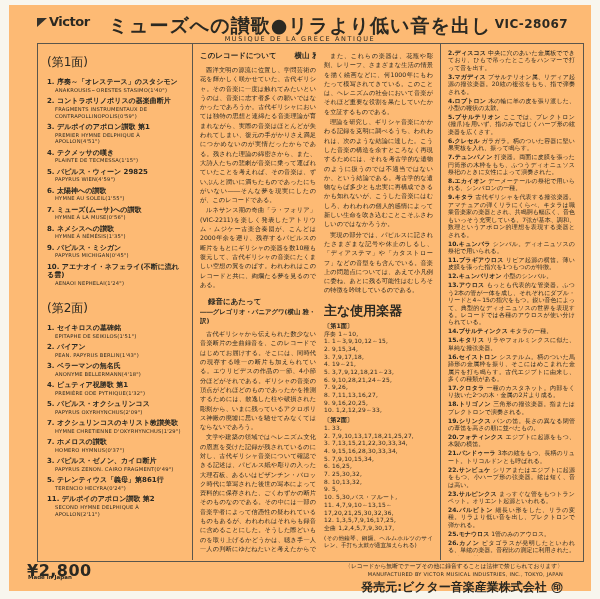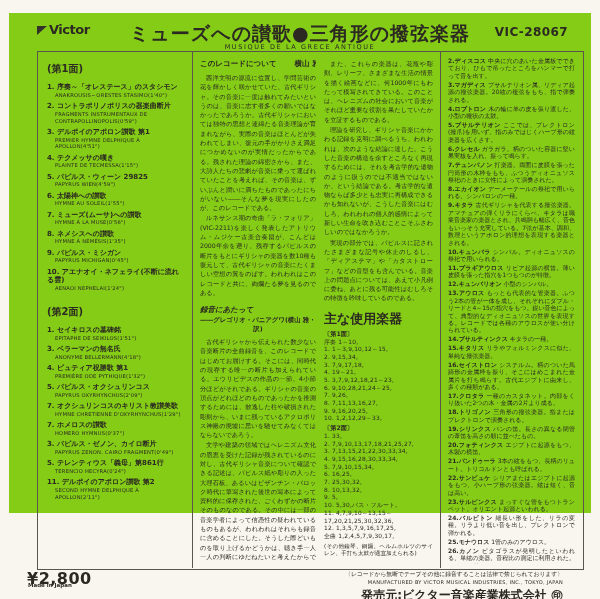--- a/index.html
+++ b/index.html
@@ -1,51 +1,51 @@
 <!DOCTYPE html>
 <html><head>
 <meta charset="utf-8">
 <style>
   html,body{margin:0;padding:0;}
   body{
     width:600px;height:599px;position:relative;overflow:hidden;
     background:#f8f6ee;color:#2b2922;
     font-family:"DejaVu Sans","Liberation Sans",sans-serif;
   }
-  .sleeve{position:absolute;left:9px;top:13px;width:582px;height:500px;background:#84cc16;}
+  .sleeve{position:absolute;left:9px;top:5px;width:582px;height:586px;background:#fdba74;}
   
   .logo{position:absolute;left:28px;top:11px;display:flex;align-items:flex-end;gap:2px;}
   .logo .tri{width:0;height:0;border-top:9px solid #35322b;border-right:10px solid transparent;}
   .logo .lt{font-size:13px;font-weight:bold;letter-spacing:-0.5px;line-height:11px;}
   .title{position:absolute;left:0;right:0;top:8px;text-align:center;font-size:19px;font-weight:bold;letter-spacing:1px;font-family:"DejaVu Serif","Liberation Serif",serif;}
   .subtitle{position:absolute;left:0;right:0;top:30px;text-align:center;font-size:6.5px;letter-spacing:1.6px;}
   .catalog{position:absolute;right:23px;top:12px;font-size:12px;font-weight:bold;letter-spacing:0.4px;}
   
   .frame{position:absolute;left:28px;top:38px;width:545px;height:517px;border:1px solid #5a564c;}
   .vdiv{position:absolute;top:39px;height:516px;width:1px;background:#5a564c;}
   .vd1{left:183px;} .vd2{left:431px;}
   
   .col{position:absolute;overflow:hidden;}
   .col1{left:38px;top:47px;width:137px;height:502px;}
   .col2{left:191px;top:46px;width:116px;height:504px;}
   .col3{left:315px;top:46px;width:109px;height:504px;}
   .col4{left:439px;top:44px;width:127px;height:507px;}
   
-  .side-label{font-size:10px;font-weight:bold;margin:2px 0 7px;}
+  .side-label{font-size:12px;font-weight:normal;margin:2px 0 7px;}
   .trk{margin-bottom:3.5px;}
   .trk .tline{font-size:7px;font-weight:bold;line-height:1.25;}
   .trk .sub{font-size:5.2px;line-height:1.3;margin-left:8px;letter-spacing:0.2px;white-space:pre-line;}
   .gap{height:8px;}
   
   .h1row{display:flex;align-items:center;gap:9px;margin-bottom:4px;}
   .h1row .ht,.h1row .auth{font-size:7.5px;font-weight:bold;white-space:nowrap;}
   .h1row .rule{flex:1;border-top:1px solid #2b2922;height:0;}
   p.pr{font-size:6.2px;line-height:1.5;text-align:justify;margin:0 0 1px;text-indent:6px;}
-  .h2{font-size:7.5px;font-weight:bold;margin:8px 0 1px;font-style:italic;}
-  .auth2{font-size:6.4px;font-weight:bold;text-align:center;margin:0 0 3px;}
+  .h2{font-size:7.5px;font-weight:bold;margin:8px 8px 1px;}
+  .auth2{font-size:6.4px;font-weight:bold;text-align:left;margin:0 0 3px;}
   
   .h3{font-size:13px;font-weight:bold;margin:7px 0 2px;}
   .iu-label{font-size:6.2px;font-weight:bold;margin-top:1px;}
   .iu-line{font-size:5.9px;line-height:1.3;letter-spacing:0.2px;}
   .iu-note{font-size:5.6px;line-height:1.3;margin-top:2px;text-align:justify;}
   
   .gl{font-size:6px;line-height:1.24;text-align:justify;margin-bottom:1.5px;}
   .gl .gn{font-weight:bold;}
   
   .price{position:absolute;left:18px;top:556px;font-size:16px;font-weight:bold;letter-spacing:0.5px;}
@@ -57,21 +57,21 @@
 </style>
 </head>
 <body>
 
 <div class="sleeve">
 
   <div class="logo">
     <span class="tri"></span>
     <span class="lt">Victor</span>
   </div>
-  <div class="title">ミューズへの讃歌●三角形の撥弦楽器</div>
+  <div class="title">ミューズへの讃歌●リラより低い音を出し</div>
   <div class="subtitle">MUSIQUE DE LA GRECE ANTIQUE</div>
   <div class="catalog">VIC-28067</div>
 
   <div class="frame"></div>
   <div class="vdiv vd1"></div>
   <div class="vdiv vd2"></div>
 
   <div class="col col1">
     <div class="side-label">(第1面)</div>
     <div>
@@ -129,20 +129,24 @@
       </div>
     <div class="gap"></div>
     <div class="side-label">(第2面)</div>
     <div>
 
         <div class="trk">
           <div class="tline">1. セイキロスの墓碑銘</div>
           <div class="sub">EPITAPHE DE SEIKILOS(1'51")</div>
         </div>
 
+        <div class="trk">
+          <div class="tline">2. パイアン</div>
+          <div class="sub">PEAN. PAPYRUS BERLIN(1'43")</div>
+        </div>
 
         <div class="trk">
           <div class="tline">3. ベラーマンの無名氏</div>
           <div class="sub">ANONYME BELLERMANN(4'18")</div>
         </div>
 
         <div class="trk">
           <div class="tline">4. ピュティア祝勝歌 第1</div>
           <div class="sub">PREMIÈRE ODE PYTHIQUE(1'32")</div>
         </div>

